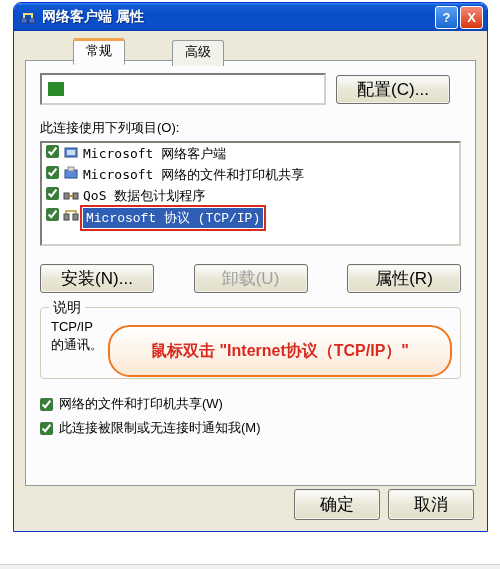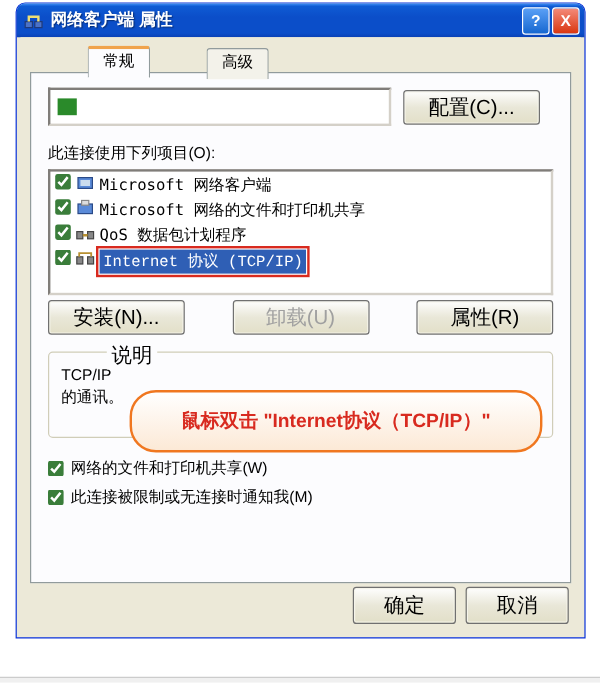--- a/index.html
+++ b/index.html
@@ -163,37 +163,36 @@
     background: #2f5fb5;
     color: #fff;
     padding: 1px 3px;
     outline: 2px solid #d82a1f;
     outline-offset: 1px;
     font-family: "SimSun","Courier New",monospace;
   }
   .btnrow {
     display: flex;
     justify-content: space-between;
-    margin-top: 4px;
+    margin-top: 18px;
   }
   .btnrow .btn { width: 100px; }
   .groupbox {
     border: 1px solid #d0cdb8;
     border-radius: 4px;
     margin-top: 14px;
     padding: 10px 10px 8px;
     position: relative;
   }
   .groupbox .legend {
     position: absolute;
     top: -9px; left: 8px;
     background: #fcfcfe;
     padding: 0 4px;
-    font-size: 17px;
-    margin-left: 40px;
+    font-size: 14px;
   }
   .checkline {
     display: flex;
     align-items: center;
     margin-top: 6px;
     font-size: 13px;
   }
   .checkline input {
     width: 13px; height: 13px;
     margin: 0 6px 0 0;
@@ -305,21 +304,21 @@
                 </svg></span>
             <span class="txt">QoS 数据包计划程序</span>
           </div>
           <div class="li sel">
             <input type="checkbox" checked="" style="">
             <span class="icon"><svg width="16" height="16">
                   <rect x="1" y="6" width="5" height="6" fill="#888" stroke="#444"></rect>
                   <rect x="10" y="6" width="5" height="6" fill="#888" stroke="#444"></rect>
                   <path d="M3 6 V3 H13 V6" stroke="#b89030" stroke-width="1.5" fill="none"></path>
                 </svg></span>
-            <span class="txt">Internet 协议 (TCP/IP)</span>
+            <span class="txt">Microsoft 协议 (TCP/IP)</span>
           </div>
         </div>
 
         <div class="btnrow">
           <div class="btn">安装(N)...</div>
           <div class="btn disabled">卸载(U)</div>
           <div class="btn">属性(R)</div>
         </div>
 
         <div class="groupbox" style="height:52px;">

